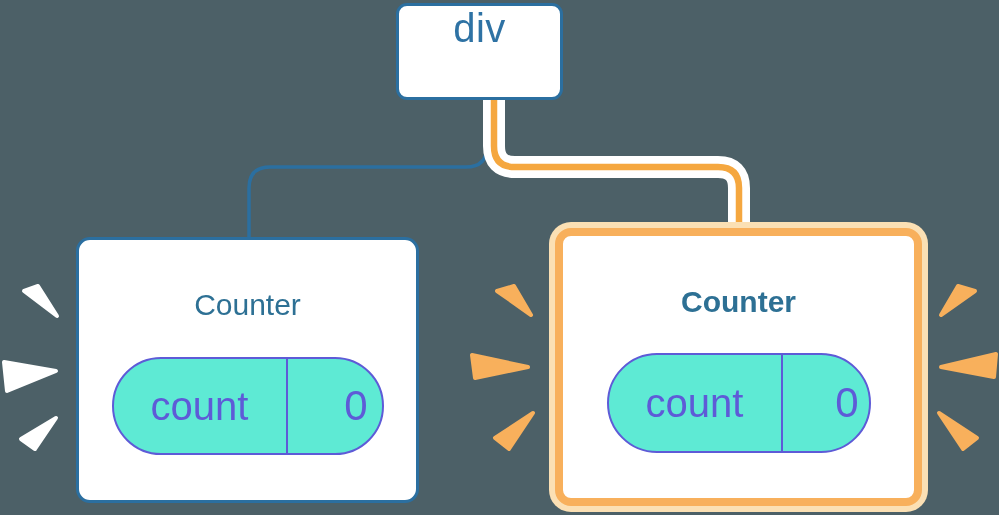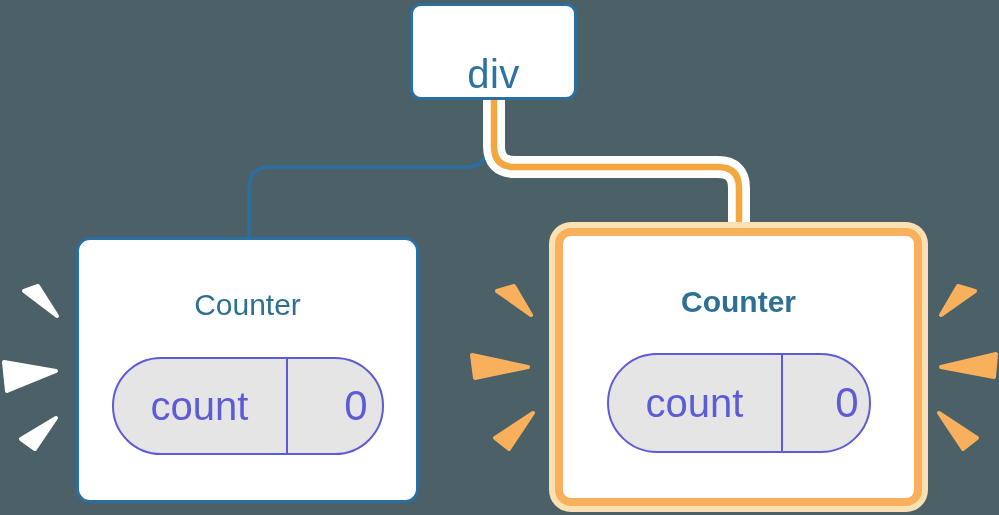--- a/index.html
+++ b/index.html
@@ -44,28 +44,28 @@
     stroke-linejoin: round;
   }
   .spark-orange {
     fill: #F8B05C;
     stroke: #F8B05C;
     stroke-width: 4;
     stroke-linejoin: round;
   }
   .node-div {
     position: absolute;
-    left: 410px; top: 3px;
+    left: 396px; top: 3px;
     width: 167px; height: 97px;
     box-sizing: border-box;
     background: #FFFFFF;
     border: 3px solid #2B6FA0;
     border-radius: 11px;
     display: flex;
-    align-items: flex-end;
+    align-items: flex-start;
     justify-content: center;
     z-index: 2;
   }
   .node-div span {
     color: #2E72A4;
     font-size: 40px;
     font-weight: 500;
     letter-spacing: 0.5px;
   }
   .counter-box {
@@ -99,21 +99,21 @@
     line-height: 38px;
   }
   .counter-right .counter-title {
     font-weight: 700;
   }
   .state-pill {
     display: flex;
     box-sizing: border-box;
     border: 2.5px solid #5E5BD7;
     border-radius: 60px;
-    background: #e5e5e5;
+    background: #5eead4;
     overflow: hidden;
     gap: 43px;
   }
   .counter-left .state-pill {
     margin-top: 33px;
     width: 272px; height: 98px;
   }
   .counter-right .state-pill {
     margin-top: 32px;
     width: 264px; height: 100px;

